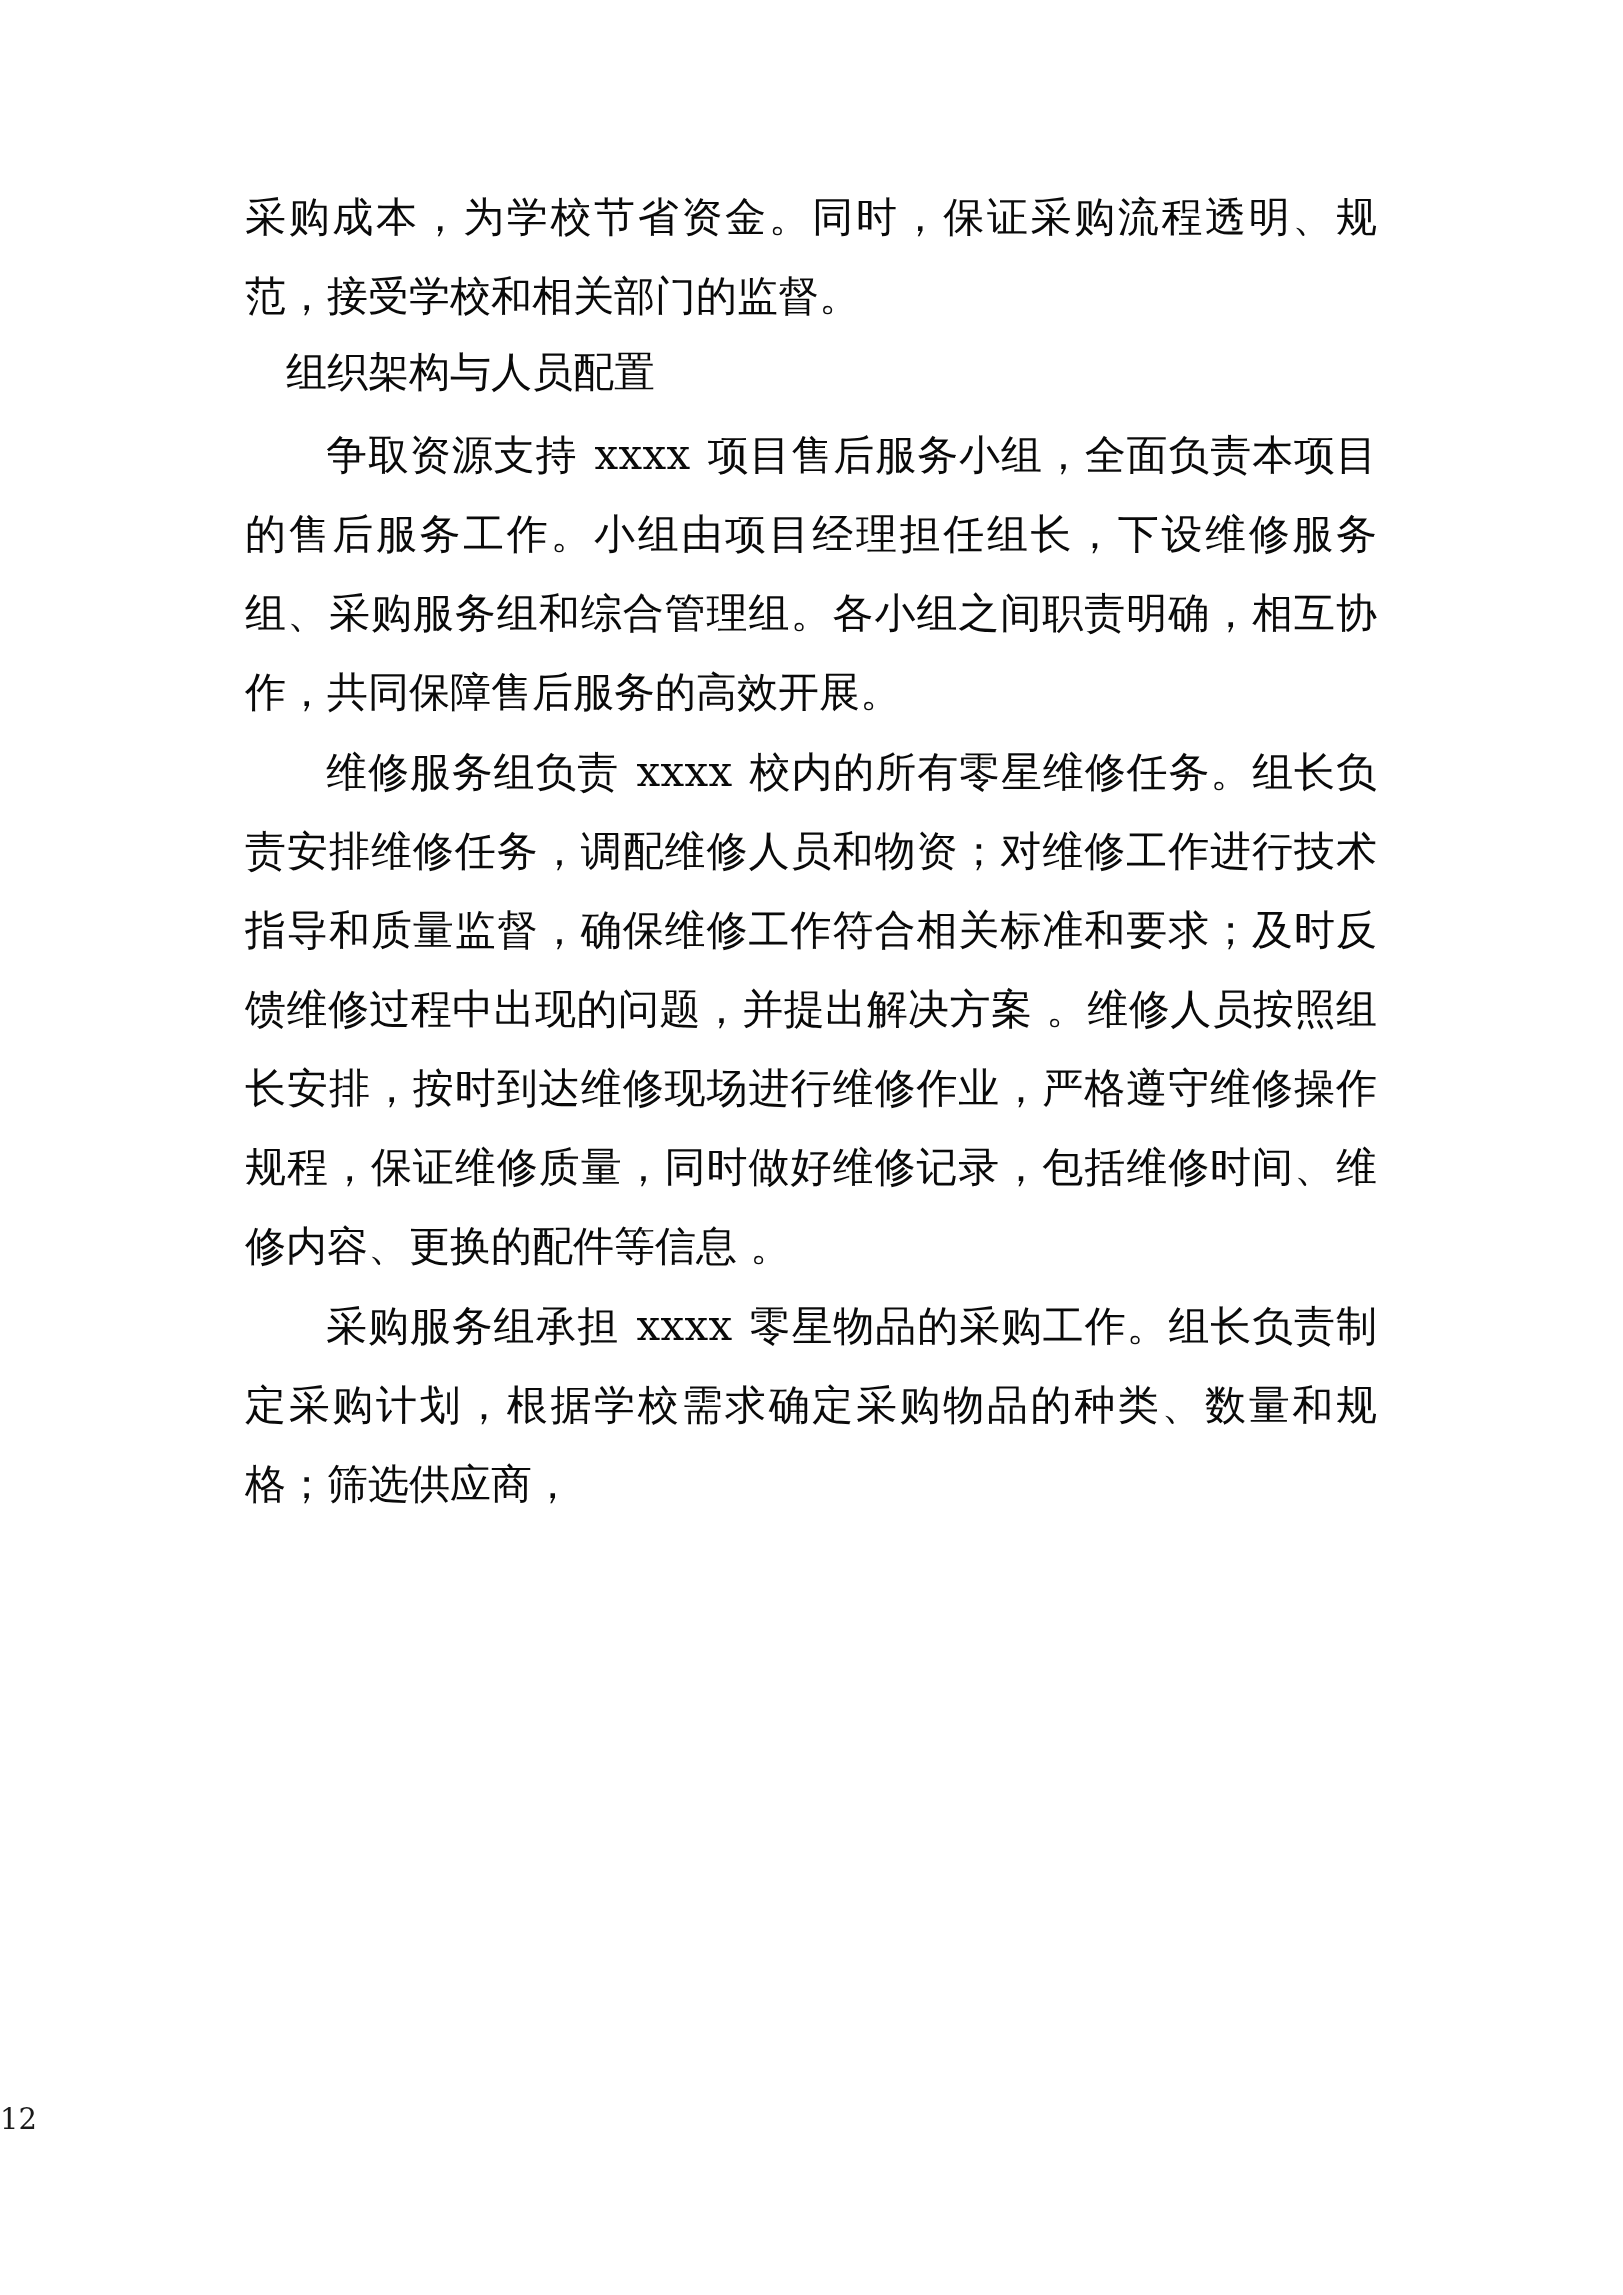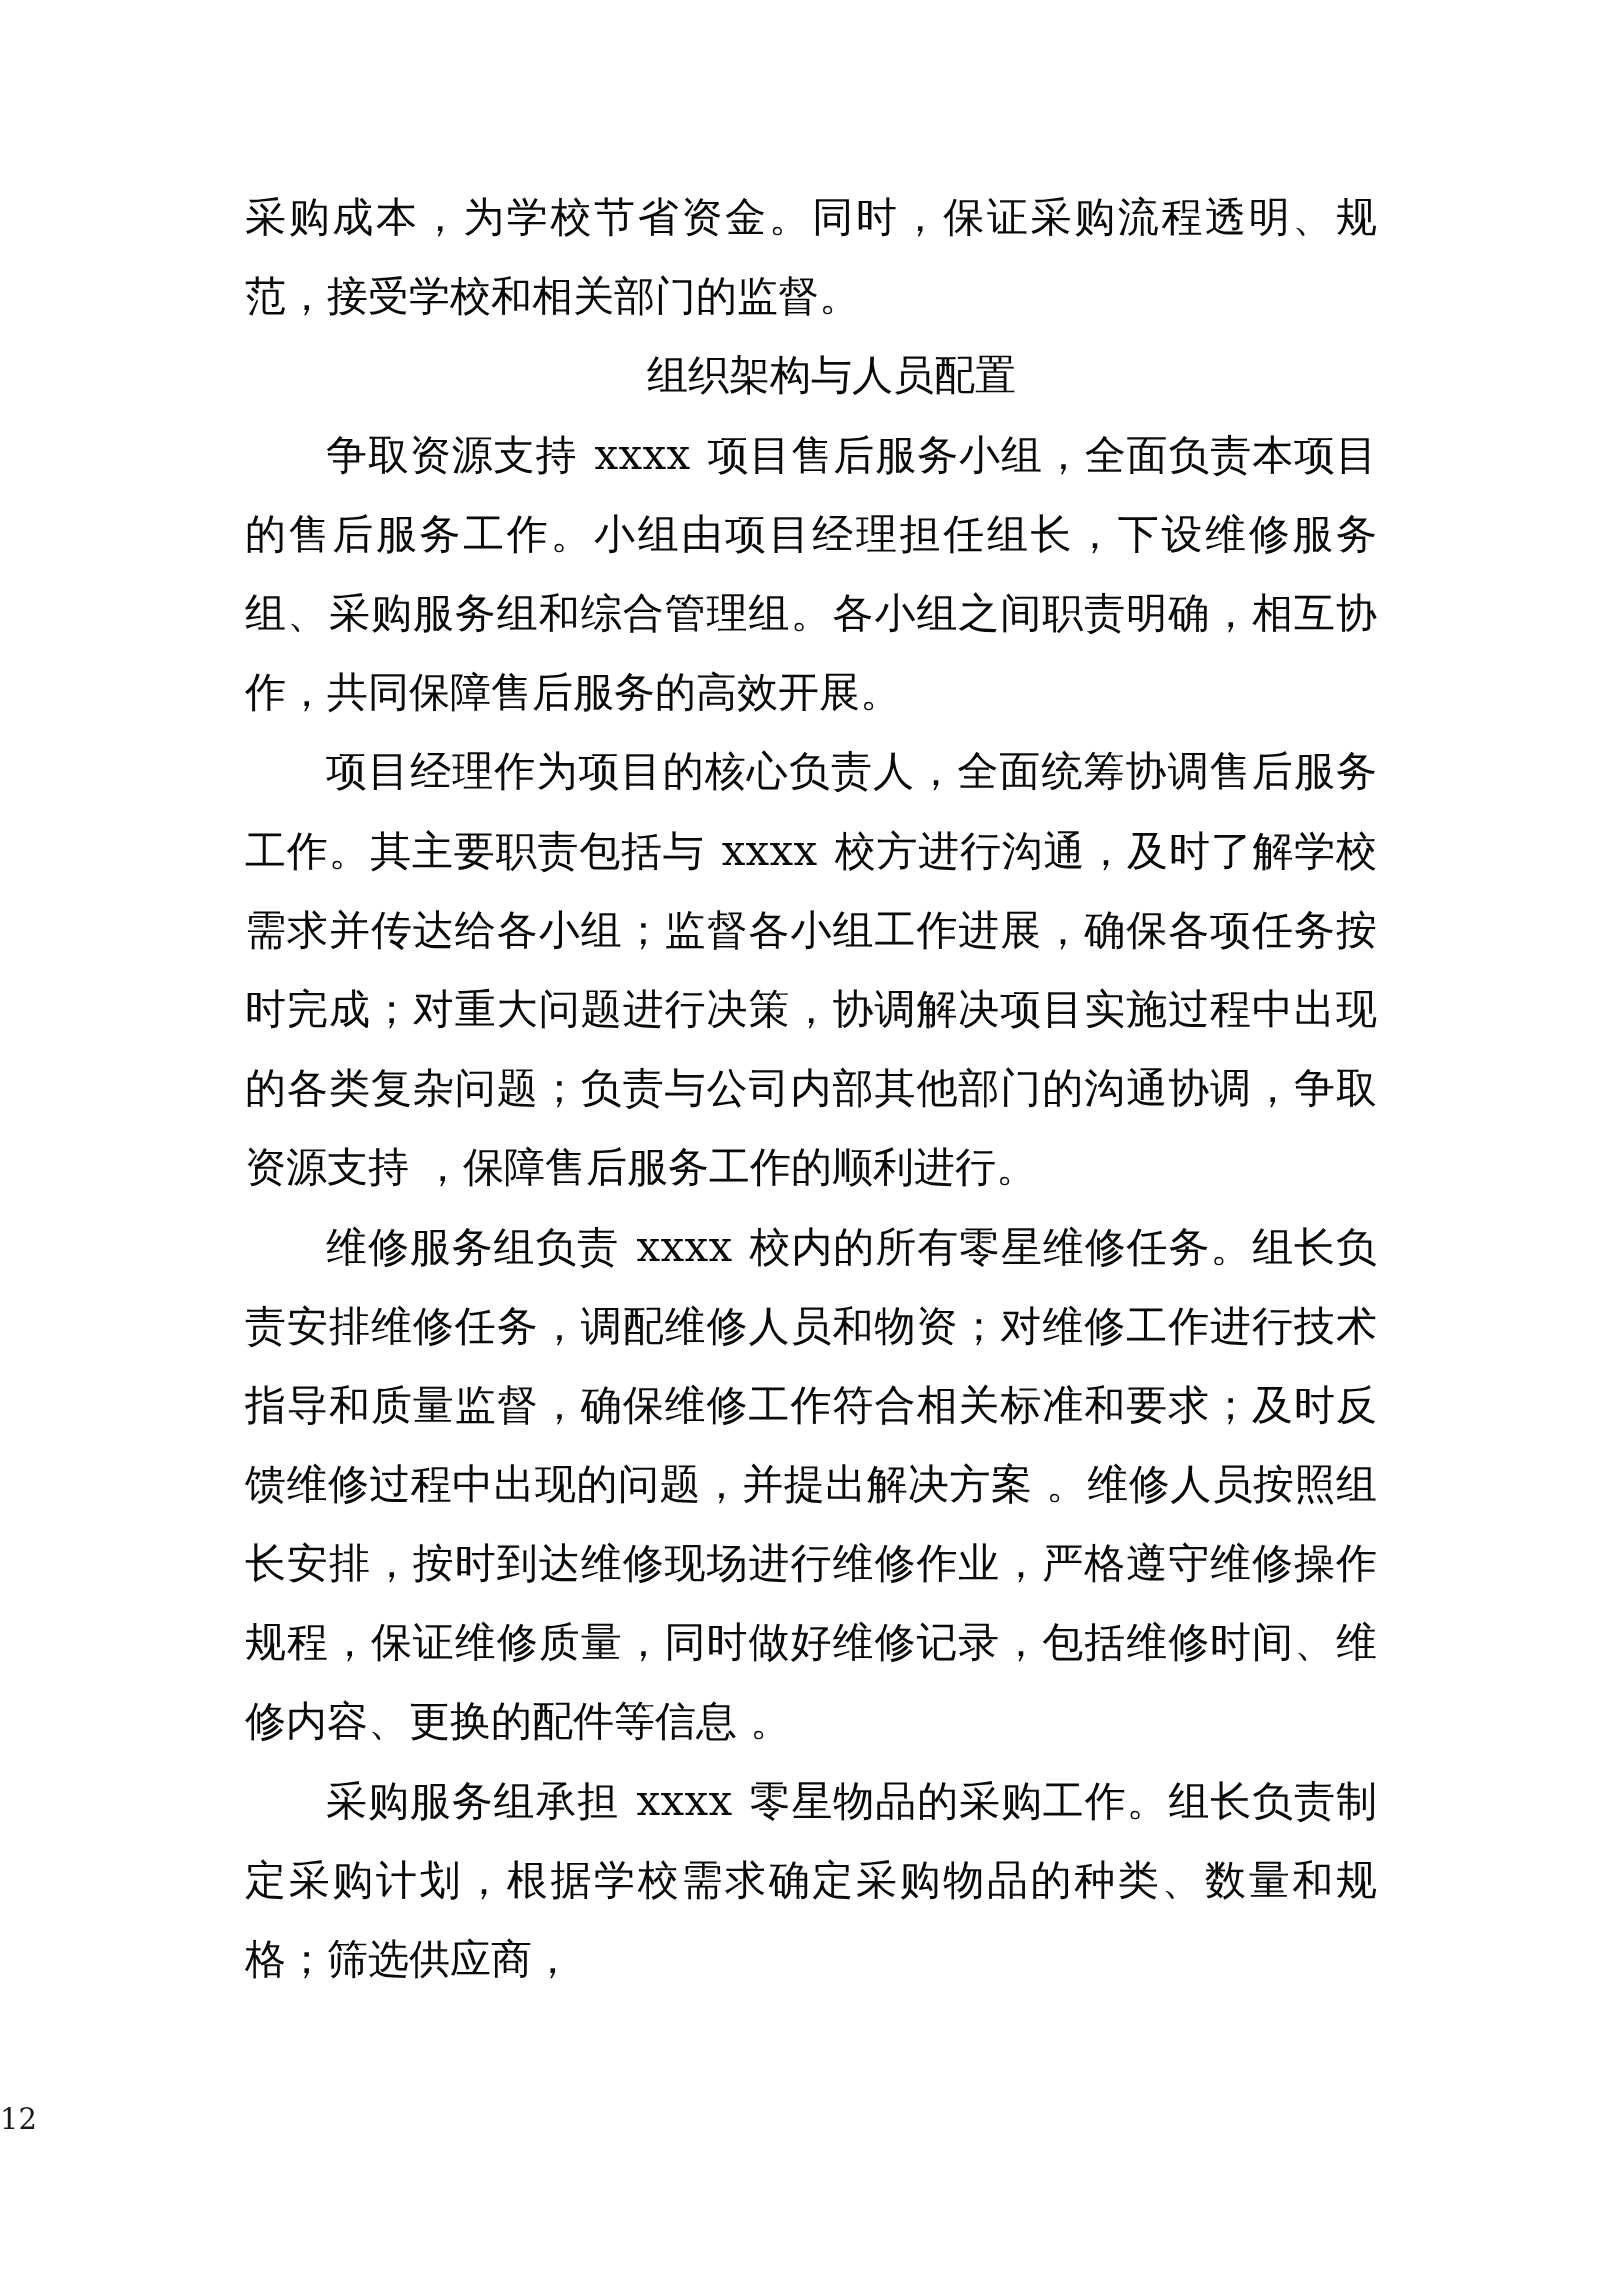--- a/index.html
+++ b/index.html
@@ -37,27 +37,27 @@
     -webkit-font-smoothing: antialiased;
   }
   .para.indent {
     text-indent: 81px;
   }
   .para.noindent {
     text-indent: 0;
   }
   
   .heading {
-    font-family: Liberation Serif, serif;
+    font-family: Liberation Mono, monospace;
     font-size: 41px;
     line-height: 79px;
     color: #0a0a0a;
     margin: 0;
     text-indent: 41px;
-    text-align: center;
+    text-align: left;
   }
   
   .latin {
     font-family: "DejaVu Serif", "Liberation Serif", serif;
     font-size: 42px;
     letter-spacing: 0.3px;
     padding: 0 3.3px;
   }
   .page-number {
     position: absolute;
@@ -80,21 +80,20 @@
       <span>采购成本，为学校节省资金。同时，保证采购流程透明、规范，接受学校和相关部门的监督。</span>
     </p>
 
     <p class="heading">
       <span>组织架构与人员配置</span>
     </p>
 
 
     <p class="para indent"><span>争取资源支持 </span><span class="latin">xxxx</span><span> 项目售后服务小组，全面负责本项目的售后服务工作。小组由项目经理担任组长，下设维修服务组、采购服务组和综合管理组。各小组之间职责明确，相互协作，共同保障售后服务的高效开展。</span></p>
 
-    <p class="para indent"><span>项目经理作为项目的核心负责人，全面统筹协调售后服务工作。其主要职责包括与 </span><span class="latin">xxxx</span><span> 校方进行沟通，及时了解学校需求并传达给各小组；监督各小组工作进展，确保各项任务按时完成；对重大问题进行决策，协调解决项目实施过程中出现的各类复杂问题；负责与公司内部其他部门的沟通协调，争取资源支持 ，保障售后服务工作的顺利进行。</span></p>
 
     <p class="para indent"><span>维修服务组负责 </span><span class="latin">xxxx</span><span> 校内的所有零星维修任务。组长负责安排维修任务，调配维修人员和物资；对维修工作进行技术指导和质量监督，确保维修工作符合相关标准和要求；及时反馈维修过程中出现的问题，并提出解决方案 。维修人员按照组长安排，按时到达维修现场进行维修作业，严格遵守维修操作规程，保证维修质量，同时做好维修记录，包括维修时间、维修内容、更换的配件等信息 。</span></p>
 
     <p class="para indent"><span>采购服务组承担 </span><span class="latin">xxxx</span><span> 零星物品的采购工作。组长负责制定采购计划，根据学校需求确定采购物品的种类、数量和规格；筛选供应商，</span></p>
 
   </div>
 
   <div class="page-number">12</div>
 
 </div>

